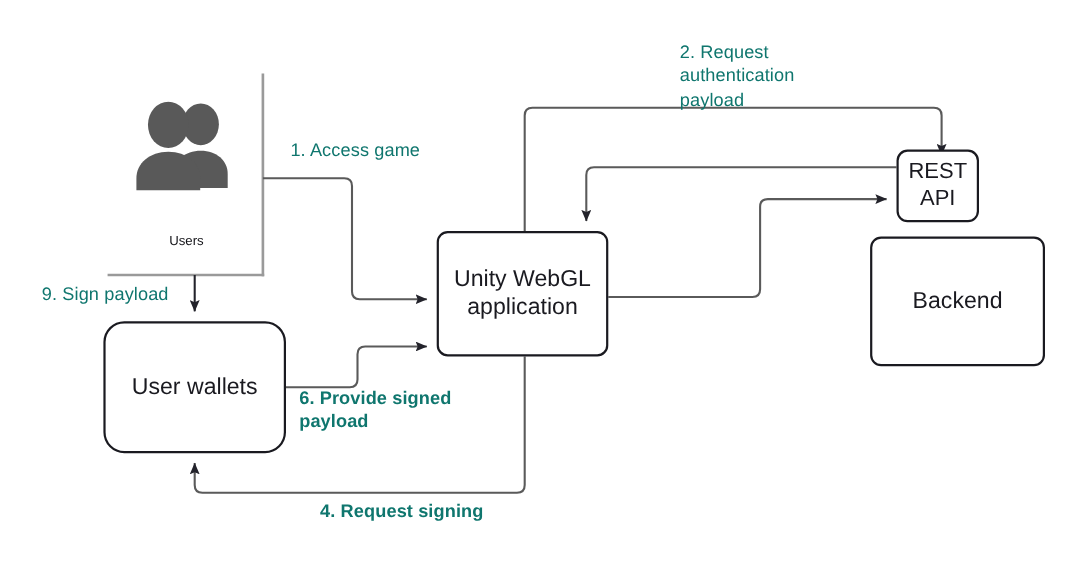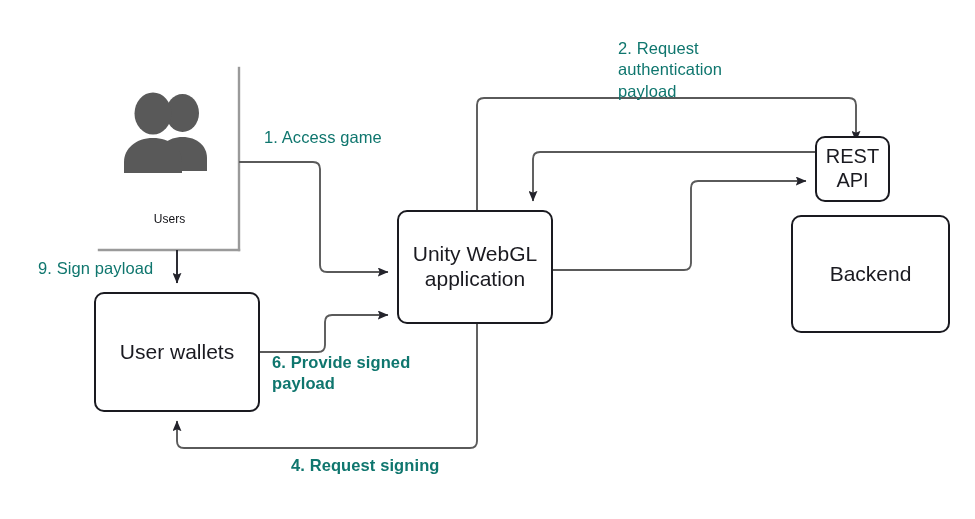--- a/index.html
+++ b/index.html
@@ -47,20 +47,21 @@
     width: 156px;
     height: 114px;
     font-size: 21px;
   }
   #node-wallets {
     left: 94px;
     top: 292px;
     width: 166px;
     height: 120px;
     font-size: 21px;
+    border-radius: 19px;
   }
   #node-backend {
     left: 777px;
     top: 215px;
     width: 159px;
     height: 118px;
     font-size: 21px;
     z-index: 3;
     margin-left: 14px;
   }

